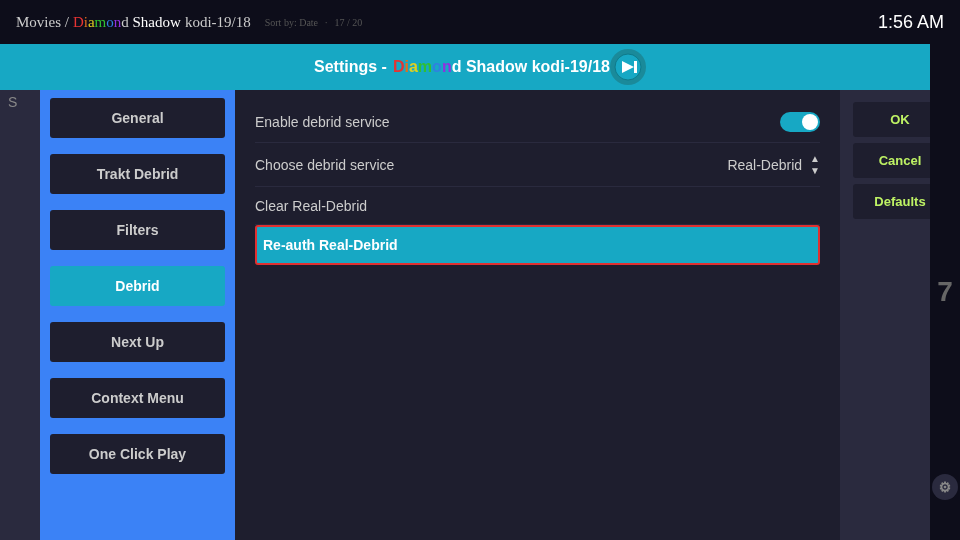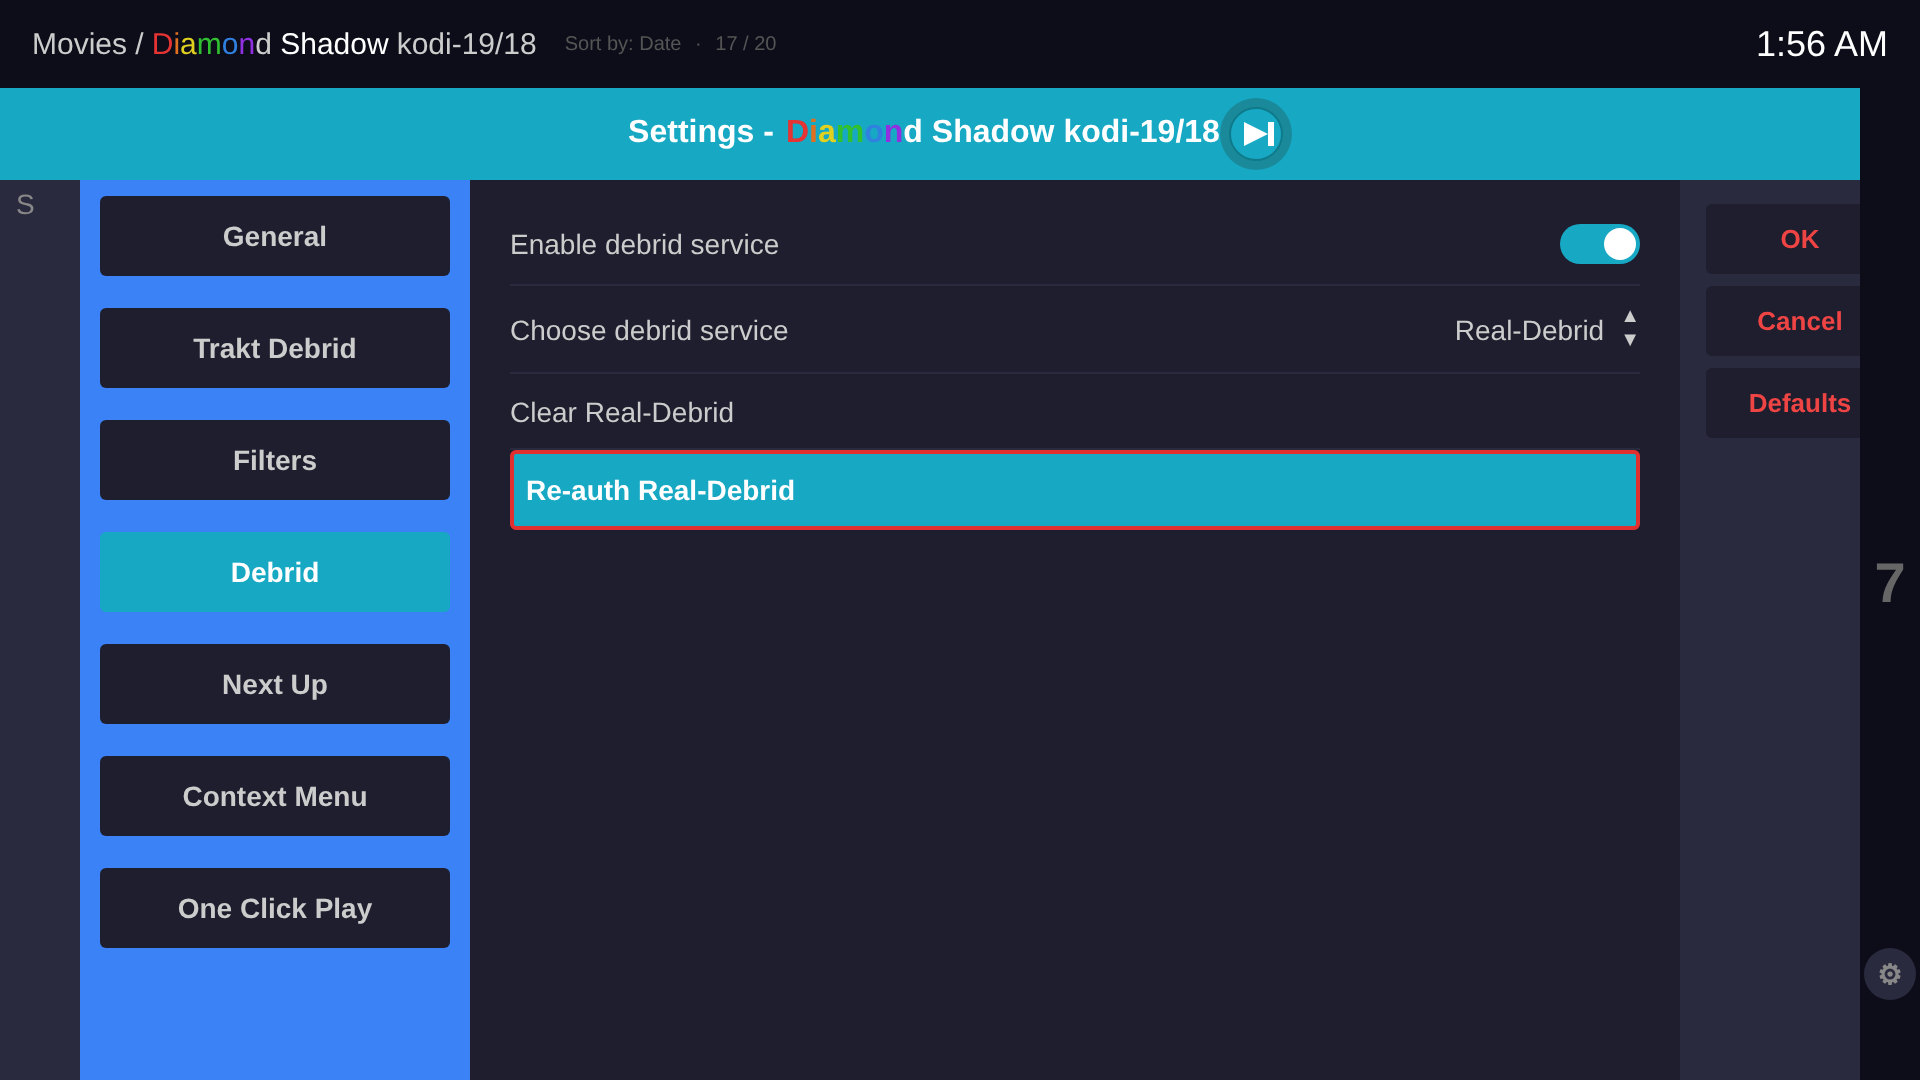--- a/index.html
+++ b/index.html
@@ -19,20 +19,21 @@
       display: flex;
       align-items: center;
       padding: 0 16px;
       justify-content: space-between;
     }
     .top-bar-left {
       display: flex;
       align-items: center;
       gap: 4px;
       font-size: 15px;
+      font-family: Liberation Serif, serif;
     }
     .top-bar-movies { color: #cccccc; }
     .top-bar-title-d { color: #e63333; }
     .top-bar-title-i { color: #e07020; }
     .top-bar-title-a { color: #e0d020; }
     .top-bar-title-m { color: #30c030; }
     .top-bar-title-o { color: #3080e0; }
     .top-bar-title-n { color: #9030e0; }
     .top-bar-title-d2 { color: #cccccc; }
     .top-bar-shadow { color: #ffffff; }
@@ -200,21 +201,21 @@
       flex-direction: column;
       align-items: center;
       padding: 12px 10px;
       gap: 6px;
     }
     .action-btn {
       width: 95px;
       padding: 10px 0;
       text-align: center;
       background: #1e1e2e;
-      color: #ef4444;
+      color: #bef264;
       font-size: 13px;
       font-weight: bold;
       border-radius: 3px;
       cursor: pointer;
     }
 
     
     .right-edge-content {
       position: absolute;
       right: 0;

